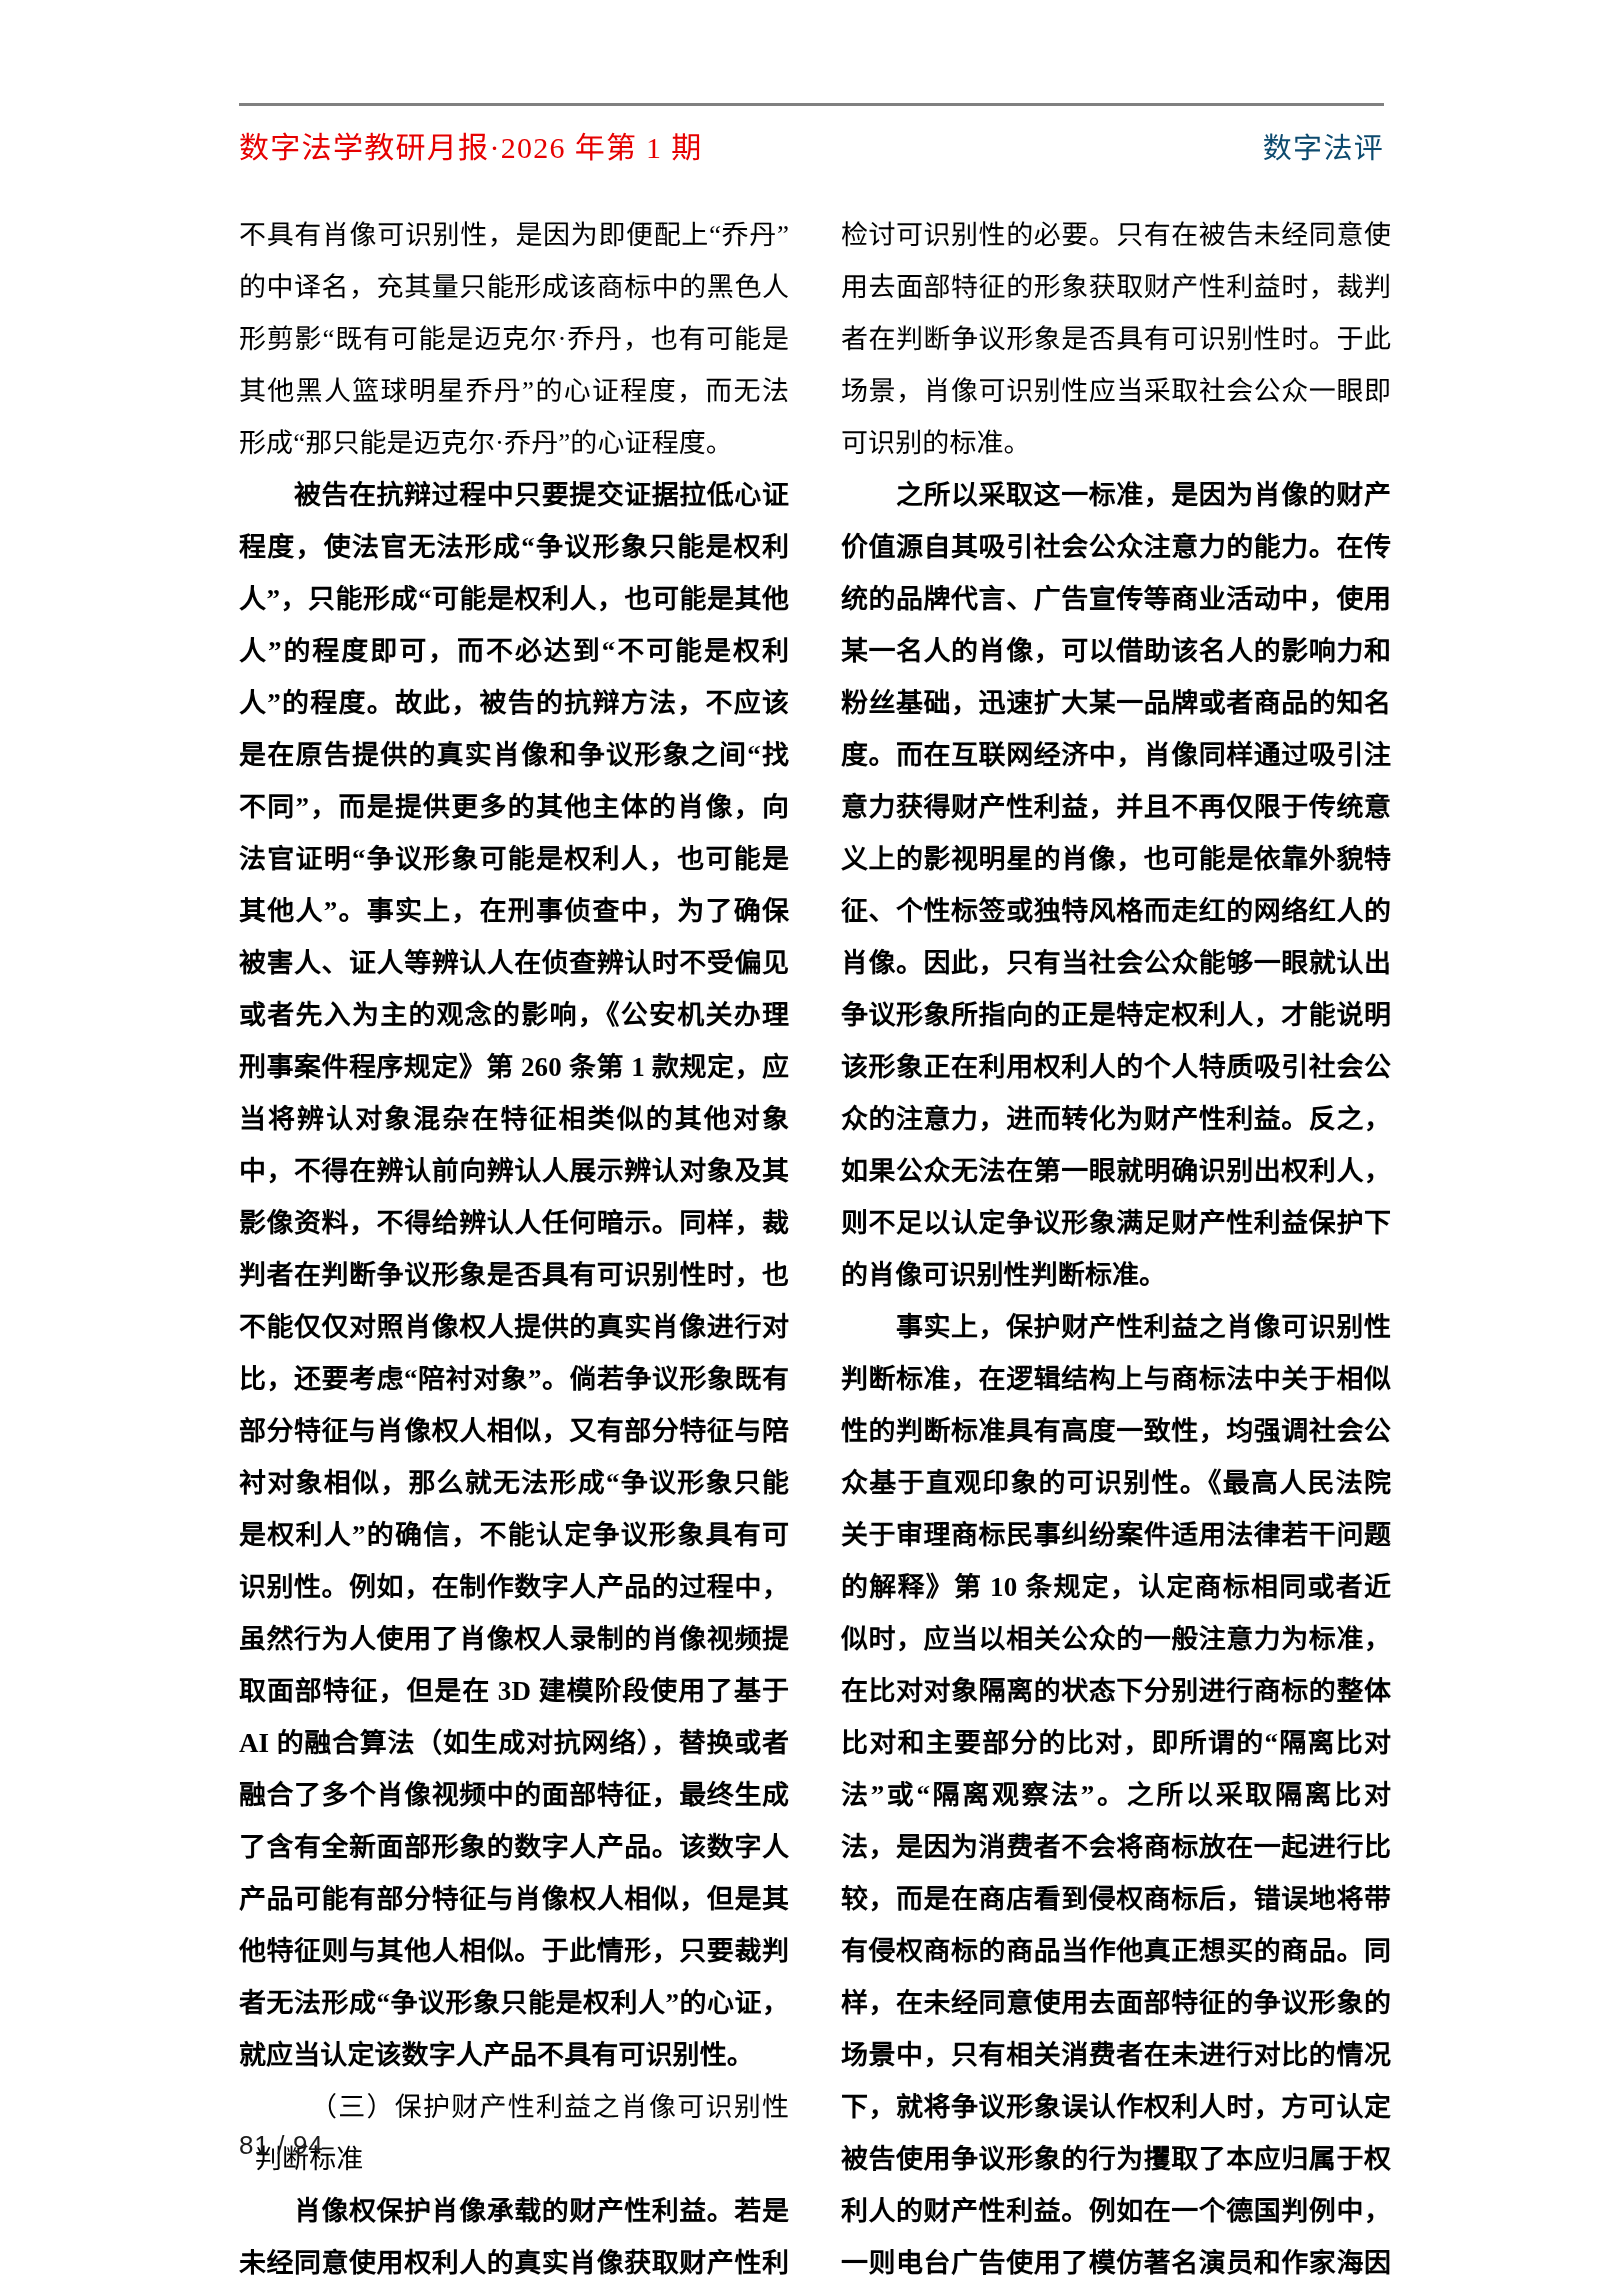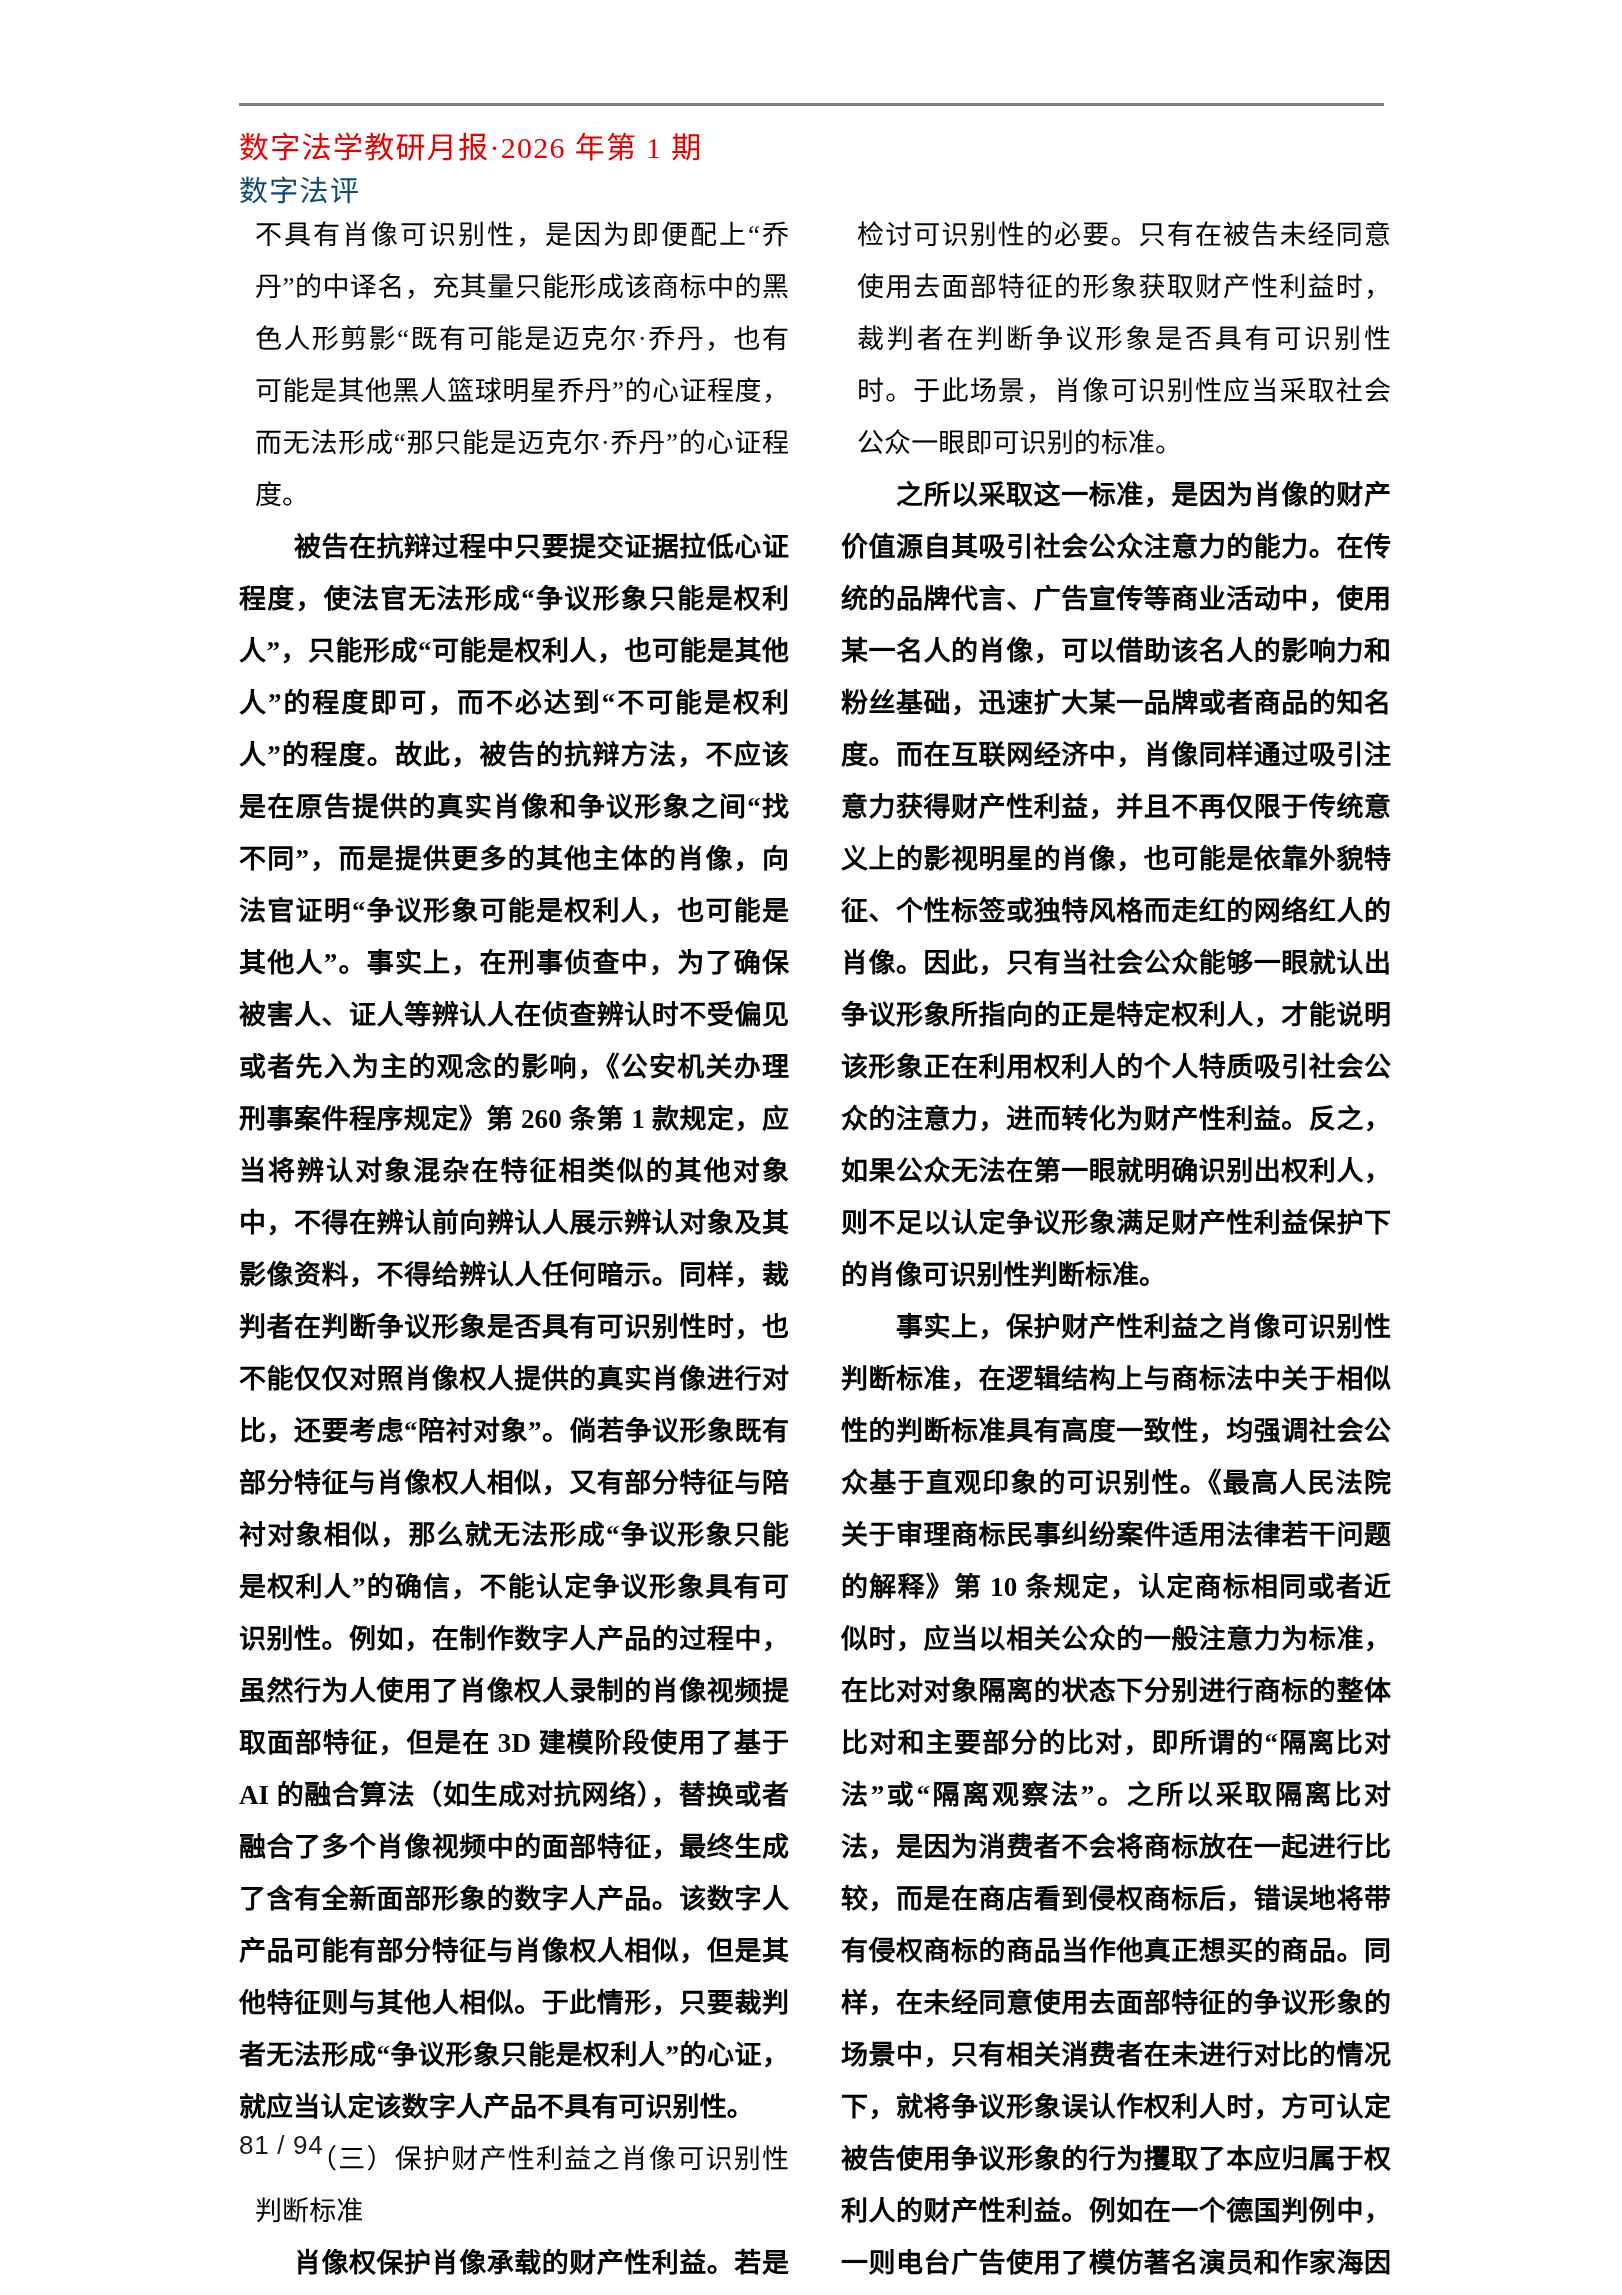--- a/index.html
+++ b/index.html
@@ -68,21 +68,20 @@
     text-justify: inter-ideograph;
     letter-spacing: 0.1px;
     font-family: "Liberation Serif", "DejaVu Serif", serif;
   }
   .col p.indent {
     text-indent: 55px;
     font-weight: bold;
   }
   .col p.noindent {
     text-indent: 0;
-    margin-left: 16px;
   }
   .col p.heading {
     text-indent: 55px;
     margin-left: 16px;
   }
 
   
   .footer {
     position: absolute;
     left: 239px;
@@ -91,21 +90,21 @@
     color: #1a1a1a;
     font-family: Liberation Sans, sans-serif;
     letter-spacing: 0.7px;
   }
 </style>
 </head>
 <body>
 
 <div class="page">
 
-  <div class="running-head" style="border-top-color: rgb(128, 128, 128); flex-direction: column;">
+  <div class="running-head" style="border-top-color: rgb(128, 128, 128);">
     <div class="rh-left" style="color: rgb(230, 0, 0);">数字法学教研月报·2026 年第 1 期</div>
     <div class="rh-right">数字法评</div>
   </div>
 
   <div class="columns">
 
     <div class="col">
       <p class="noindent">不具有肖像可识别性，是因为即便配上“乔丹”的中译名，充其量只能形成该商标中的黑色人形剪影“既有可能是迈克尔·乔丹，也有可能是其他黑人篮球明星乔丹”的心证程度，而无法形成“那只能是迈克尔·乔丹”的心证程度。</p>
       <p class="indent">被告在抗辩过程中只要提交证据拉低心证程度，使法官无法形成“争议形象只能是权利人”，只能形成“可能是权利人，也可能是其他人”的程度即可，而不必达到“不可能是权利人”的程度。故此，被告的抗辩方法，不应该是在原告提供的真实肖像和争议形象之间“找不同”，而是提供更多的其他主体的肖像，向法官证明“争议形象可能是权利人，也可能是其他人”。事实上，在刑事侦查中，为了确保被害人、证人等辨认人在侦查辨认时不受偏见或者先入为主的观念的影响，《公安机关办理刑事案件程序规定》第 260 条第 1 款规定，应当将辨认对象混杂在特征相类似的其他对象中，不得在辨认前向辨认人展示辨认对象及其影像资料，不得给辨认人任何暗示。同样，裁判者在判断争议形象是否具有可识别性时，也不能仅仅对照肖像权人提供的真实肖像进行对比，还要考虑“陪衬对象”。倘若争议形象既有部分特征与肖像权人相似，又有部分特征与陪衬对象相似，那么就无法形成“争议形象只能是权利人”的确信，不能认定争议形象具有可识别性。例如，在制作数字人产品的过程中，虽然行为人使用了肖像权人录制的肖像视频提取面部特征，但是在 3D 建模阶段使用了基于 AI 的融合算法（如生成对抗网络），替换或者融合了多个肖像视频中的面部特征，最终生成了含有全新面部形象的数字人产品。该数字人产品可能有部分特征与肖像权人相似，但是其他特征则与其他人相似。于此情形，只要裁判者无法形成“争议形象只能是权利人”的心证，就应当认定该数字人产品不具有可识别性。</p>
       <p class="heading">（三）保护财产性利益之肖像可识别性判断标准</p>

